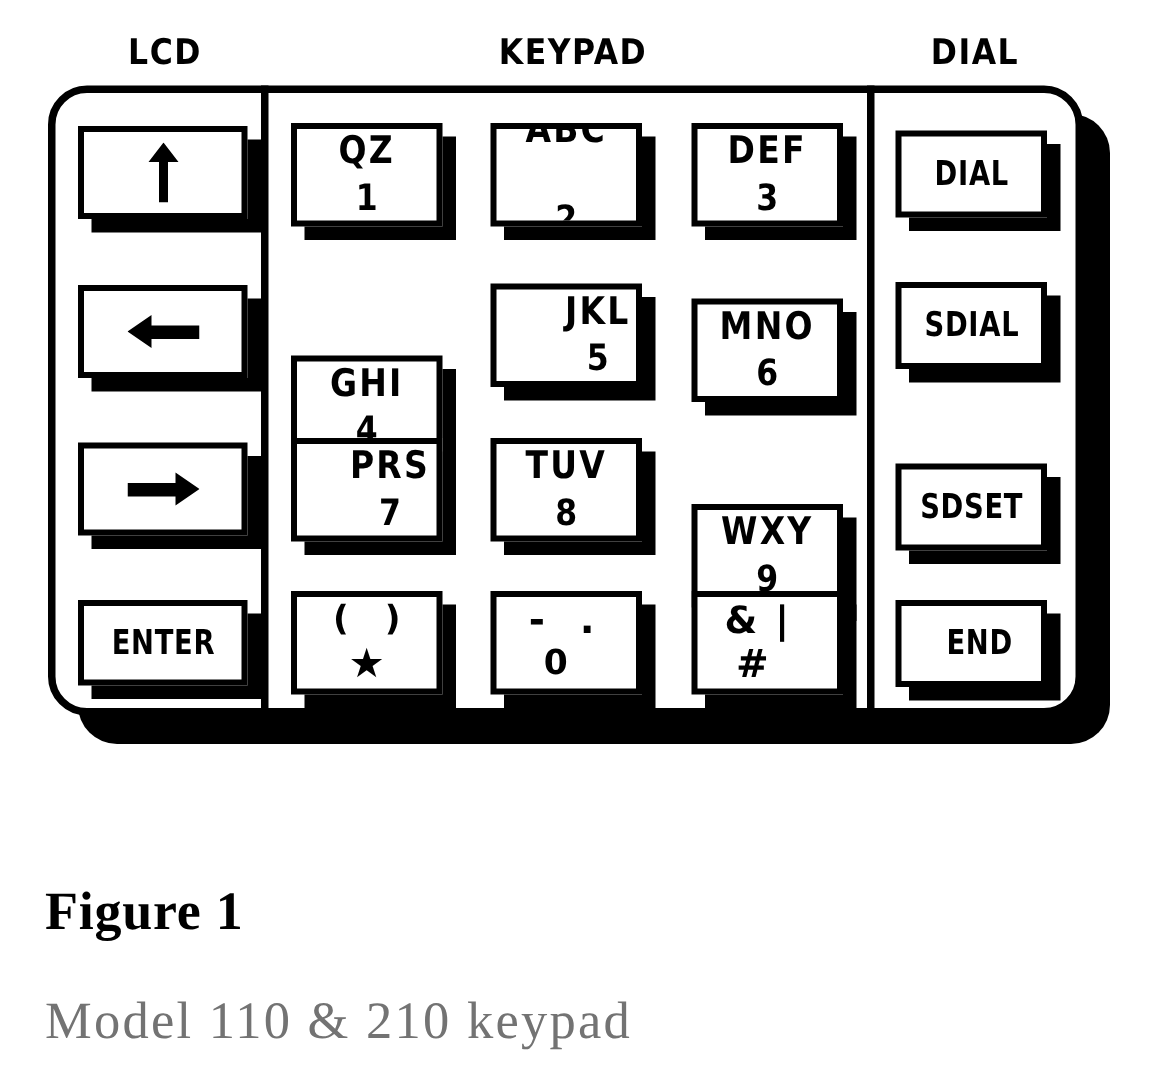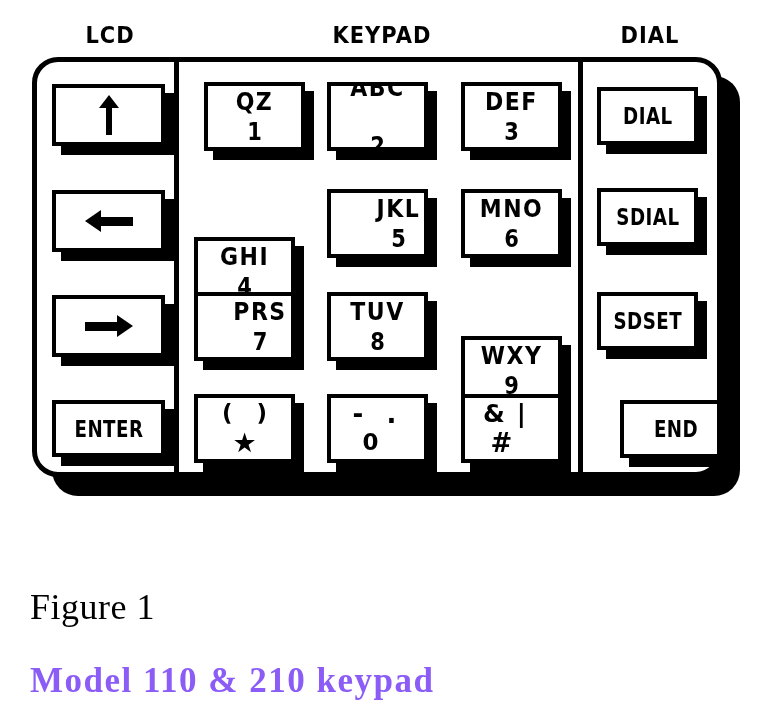--- a/index.html
+++ b/index.html
@@ -132,58 +132,58 @@
   
   .arrow-svg { display: block; }
 
   
   #key-up     { left: 52px;  top: 84px;  width: 113px; height: 62px; }
   #key-left   { left: 52px;  top: 190px; width: 113px; height: 62px; }
   #key-right  { left: 52px;  top: 295px; width: 113px; height: 62px; }
   #key-enter  { left: 52px;  top: 400px; width: 113px; height: 57px; }
 
   
-  #key-1 { left: 194px; top: 82px;  width: 101px; height: 69px; margin-left: 10px; }
+  #key-1 { left: 194px; top: 82px;  width: 101px; height: 69px; }
   #key-2 { left: 327px; top: 82px;  width: 101px; height: 69px; gap: 28px; }
   #key-3 { left: 461px; top: 82px;  width: 101px; height: 69px; text-align: right; }
   #key-4 { left: 194px; top: 189px; width: 101px; height: 69px; margin-top: 48px; }
   #key-5 { left: 327px; top: 189px; width: 101px; height: 69px; padding-left: 42px; }
-  #key-6 { left: 461px; top: 189px; width: 101px; height: 69px; }
+  #key-6 { left: 461px; top: 199px; width: 101px; height: 69px; }
   #key-7 { left: 194px; top: 292px; width: 101px; height: 69px; padding-left: 31px; }
   #key-8 { left: 327px; top: 292px; width: 101px; height: 69px; }
   #key-9 { left: 461px; top: 292px; width: 101px; height: 69px; margin-top: 44px; }
   #key-star { left: 194px; top: 394px; width: 101px; height: 69px; }
   #key-zero { left: 327px; top: 394px; width: 101px; height: 69px; }
   #key-hash { left: 461px; top: 394px; width: 101px; height: 69px; }
 
   
   #key-dial  { left: 597px; top: 87px;  width: 101px; height: 58px; }
   #key-sdial { left: 597px; top: 188px; width: 101px; height: 58px; }
-  #key-sdset { left: 597px; top: 292px; width: 101px; height: 58px; }
-  #key-end   { left: 620px; top: 400px; width: 101px; height: 58px; padding-left: 12px; }
+  #key-sdset { left: 597px; top: 309px; width: 101px; height: 58px; }
+  #key-end   { left: 597px; top: 400px; width: 101px; height: 58px; padding-left: 12px; }
 
   
   #figure-label {
     position: absolute;
     left: 30px;
     top: 586px;
     font-family: "Liberation Serif", serif;
-    font-weight: normal;
+    font-weight: bold;
     font-size: 36px;
     color: #000;
     letter-spacing: 0.5px;
   }
   #figure-caption {
     position: absolute;
     left: 30px;
     top: 661px;
     font-family: "Liberation Serif", serif;
-    font-weight: bold;
+    font-weight: normal;
     font-size: 35px;
-    color: #8b5cf6;
+    color: #737373;
     letter-spacing: 1.5px;
     white-space: nowrap;
   }
 </style>
 </head>
 <body>
 
 <div class="col-header" id="hdr-lcd">LCD</div>
 <div class="col-header" id="hdr-keypad">KEYPAD</div>
 <div class="col-header" id="hdr-dial">DIAL</div>

